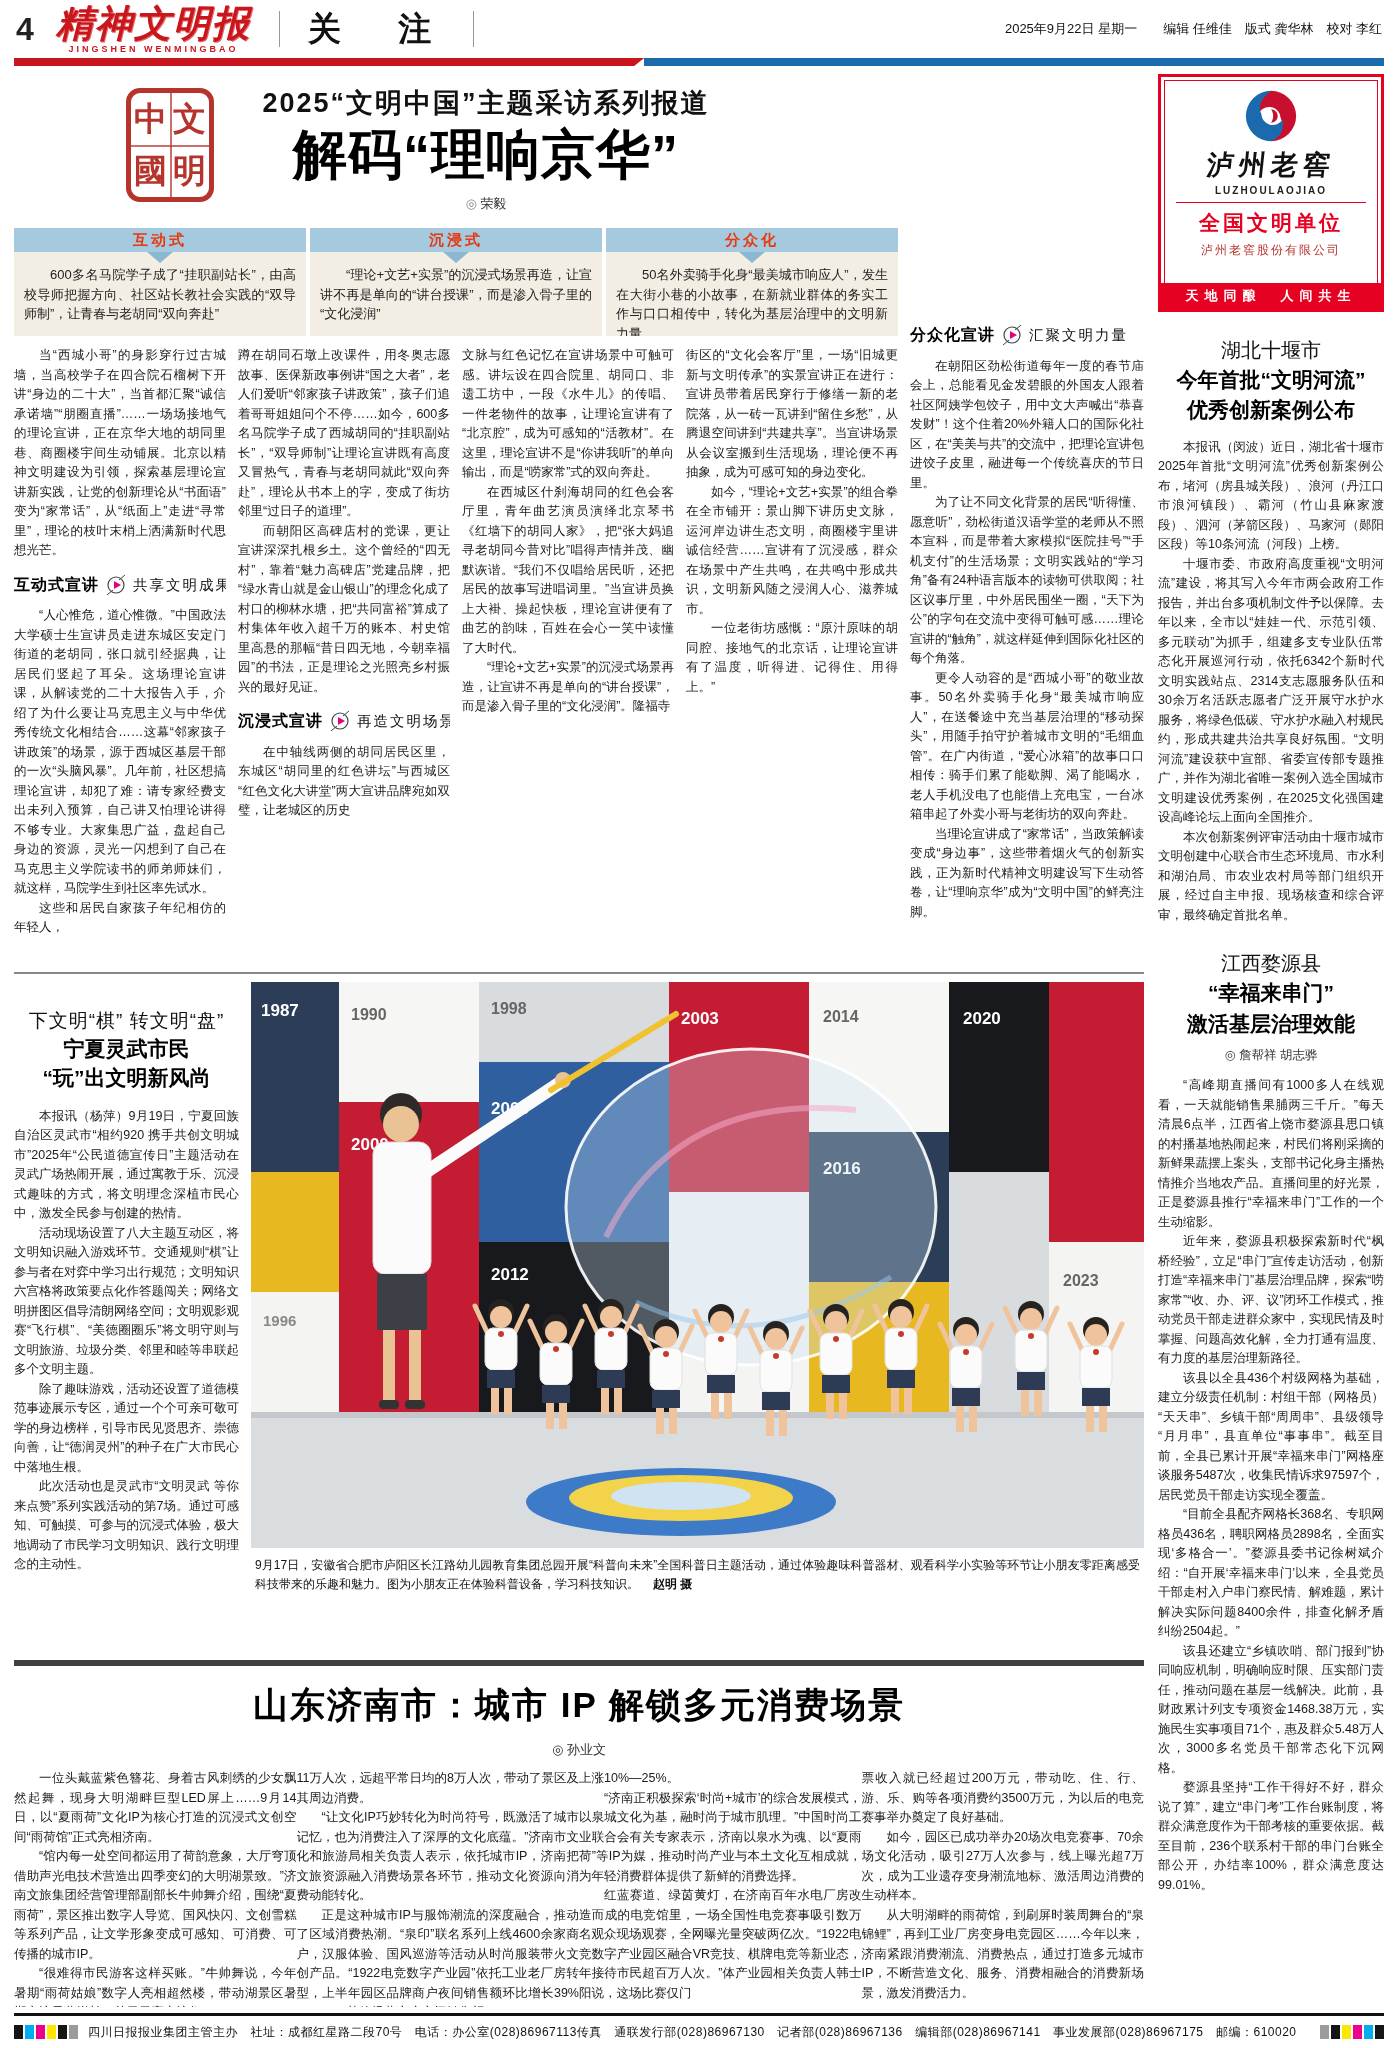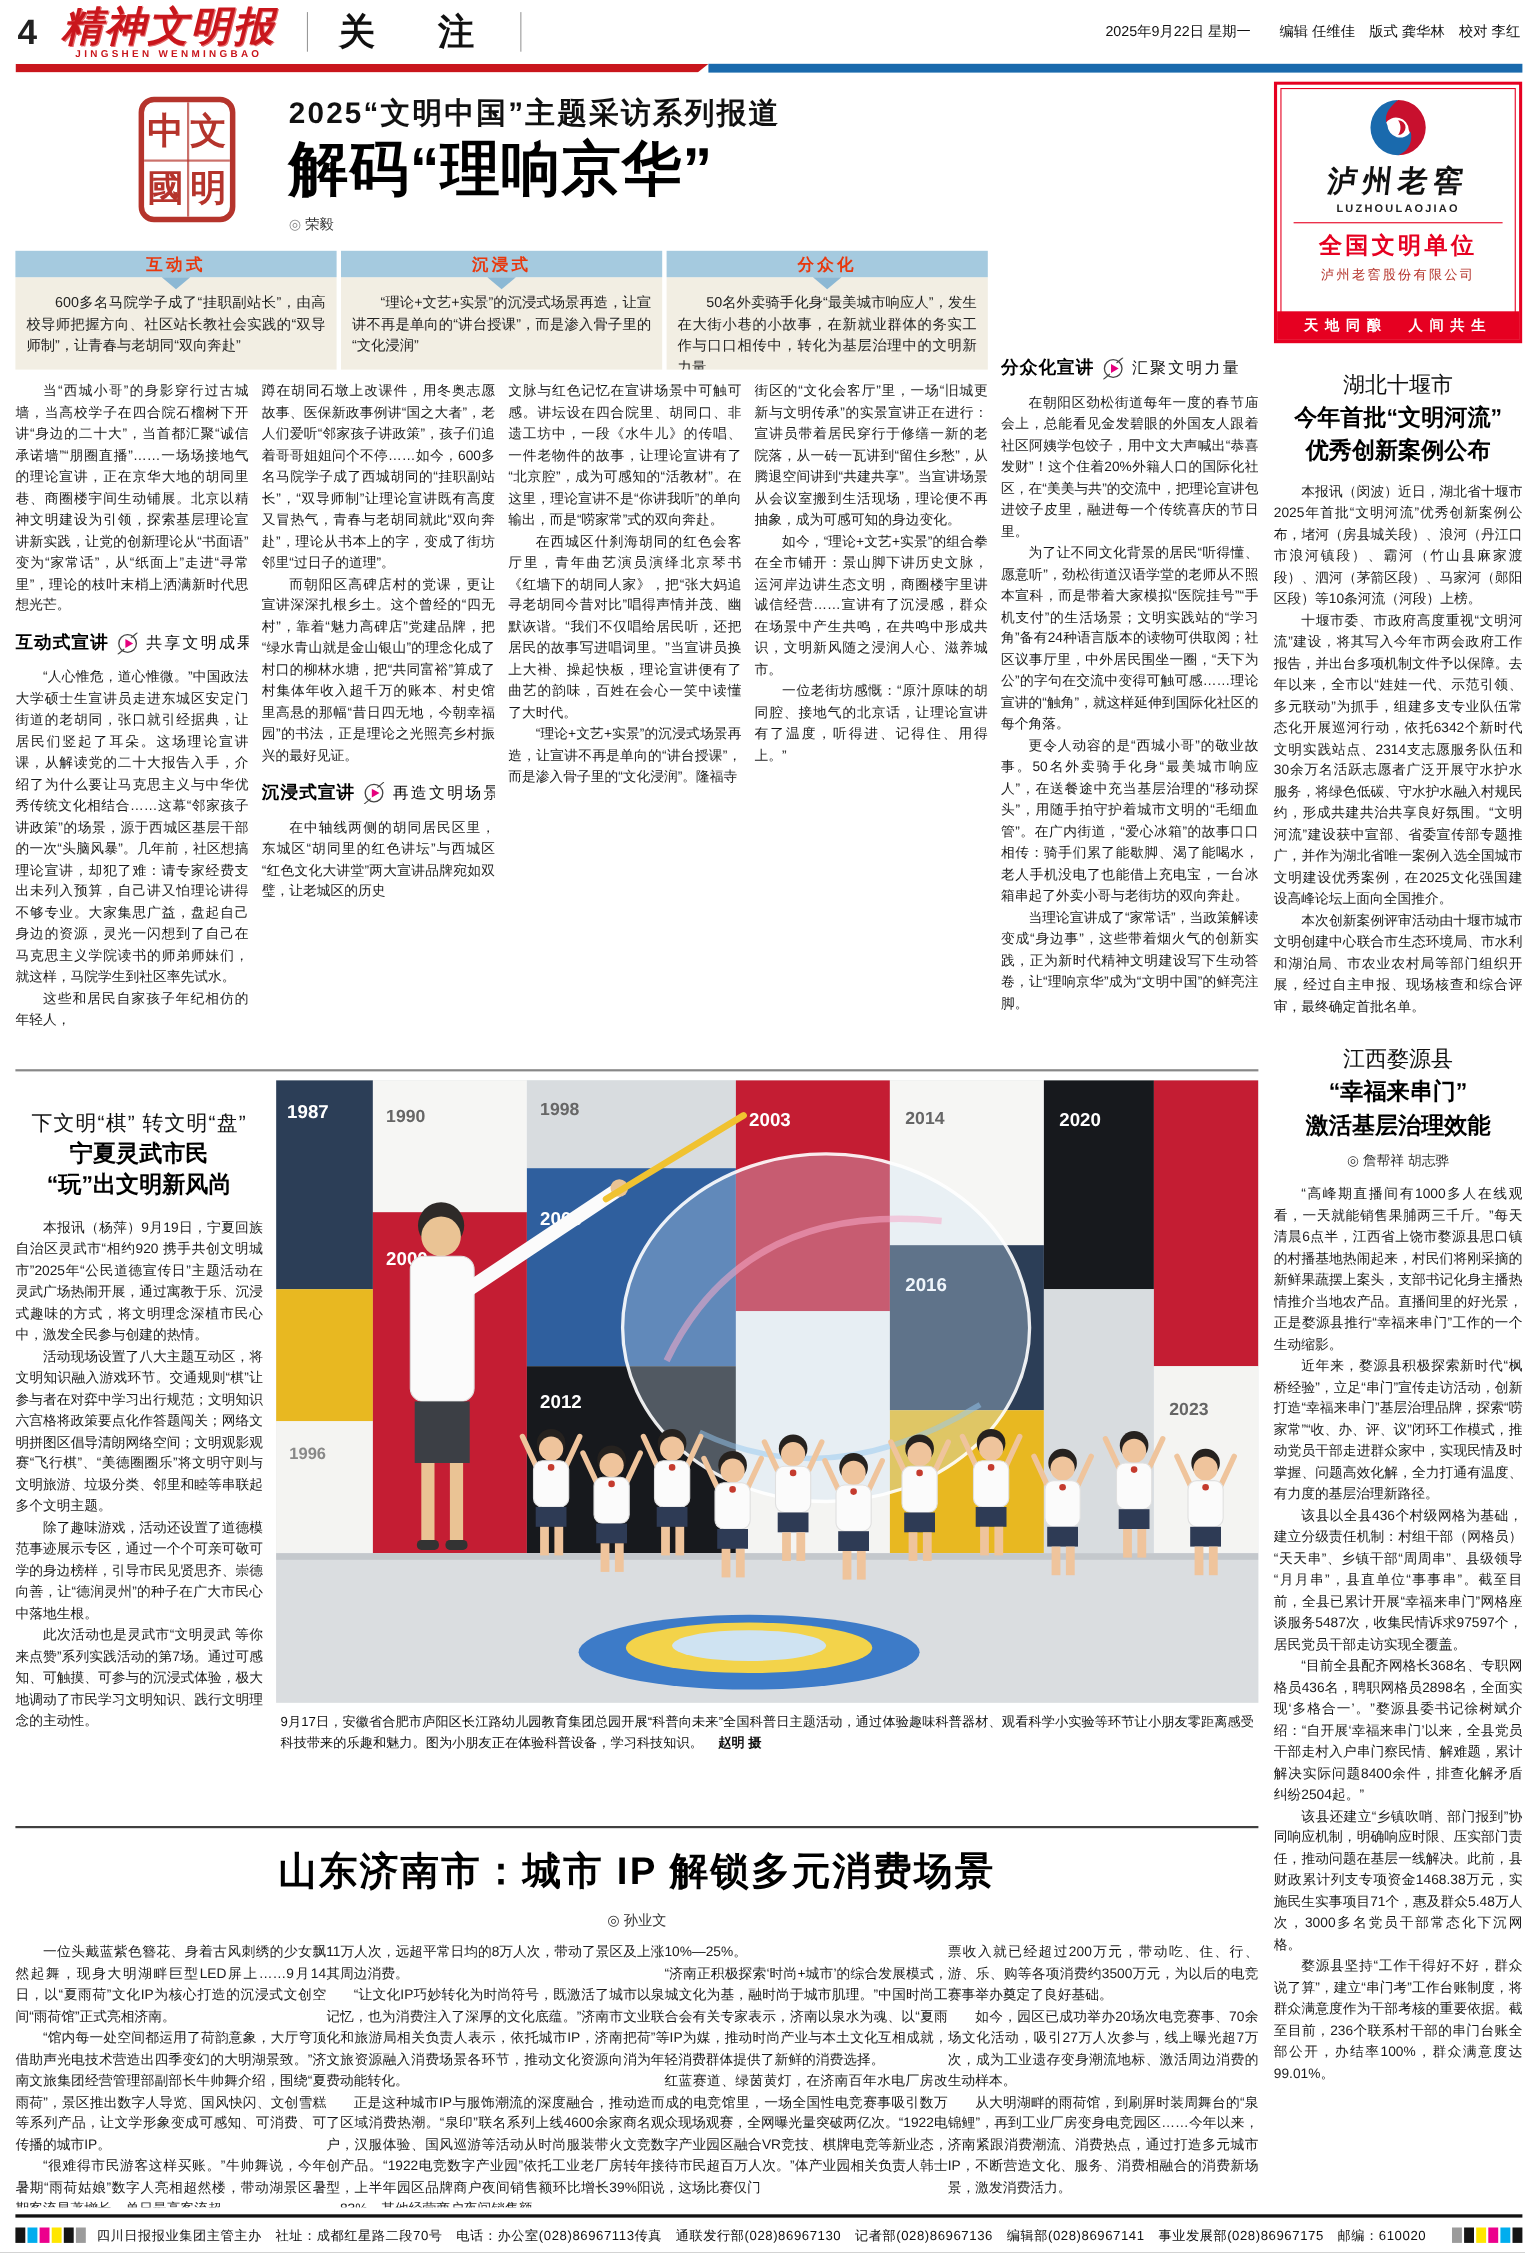--- a/index.html
+++ b/index.html
@@ -31,21 +31,21 @@
   .art1 { height:900px; display:flex; gap:12px; border-bottom:2px solid #888; padding-bottom:6px;}
   .art1-left { width:884px; display:flex; flex-direction:column; }
   .headrow { height:150px; position:relative; display:flex; align-items:center; justify-content:center; }
   .seal { position:absolute; left:112px; top:14px; width:88px; height:114px;
           border:5px solid #b5342c; border-radius:14px; display:grid;
           grid-template-columns:1fr 1fr; grid-template-rows:1fr 1fr; position:absolute; }
   .seal:before{content:"";position:absolute;left:0;right:0;top:50%;height:2px;background:#b5342c;opacity:.7;}
   .seal:after{content:"";position:absolute;top:0;bottom:0;left:50%;width:2px;background:#b5342c;opacity:.7;}
   .seal span { display:flex;align-items:center;justify-content:center;
                font-family:"DejaVu Serif",serif; font-weight:900; font-size:33px; color:#b5342c;}
-  .headcenter { text-align:left; padding-left:60px; }
+  .headcenter { text-align:center; padding-left:60px; }
   .kicker { font-size:27px; font-weight:600; letter-spacing:2px; color:#111; }
   .bigtitle { font-size:54px; font-weight:900; letter-spacing:1px; color:#000; margin-top:4px; line-height:1.1;}
   .author { font-size:13px; color:#333; margin-top:10px; }
   .author .ring { color:#888; }
 
   .boxesrow { margin-top:4px; display:flex; gap:4px; height:108px; }
   .sumbox { flex:1; display:flex; flex-direction:column; }
   .sumbox .tab { height:24px; background:#a5cadf; position:relative; display:flex;
                  align-items:center; justify-content:center;
                  font-size:15px; font-weight:900; color:#e8380d; letter-spacing:3px; }
@@ -74,21 +74,21 @@
   .nx-head .t { font-size:21px; font-weight:900; line-height:1.4; color:#000;}
   .nx .bodytxt { font-size:12.5px; line-height:1.56; text-align:justify; }
   .nx .bodytxt p { text-indent:2em; }
   .photoblock { flex:1; display:flex; flex-direction:column; }
   .photo { width:100%; height:566px; display:block; background:#e9ebed; }
   .caption { margin-top:8px; font-size:12px; line-height:1.55; text-align:justify; color:#111;
              padding:0 4px; }
   .caption .credit { font-weight:700; white-space:nowrap; padding-left:14px; }
 
   
-  .art3 { border-top:2px solid #404040; margin-top:10px; padding-top:16px; flex:1; display:flex;
+  .art3 { border-top:6px solid #404040; margin-top:10px; padding-top:16px; flex:1; display:flex;
           flex-direction:column; overflow:hidden; }
   .art3 .t { text-align:center; font-size:35px; font-weight:900; letter-spacing:2px; color:#000;}
   .art3 .a { text-align:center; font-size:13px; color:#333; margin:12px 0 10px 0; }
   .art3 .cols { flex:1; display:flex; overflow:hidden; }
   .art3 .ncol { font-size:12.5px; }
 
   
   .ad { height:238px; border:3px solid #e60021; position:relative; display:flex;
         flex-direction:column; align-items:center; text-align:center; flex:none; }
   .ad .inner { position:absolute; inset:3px; border:1px solid #e60021; pointer-events:none;}

